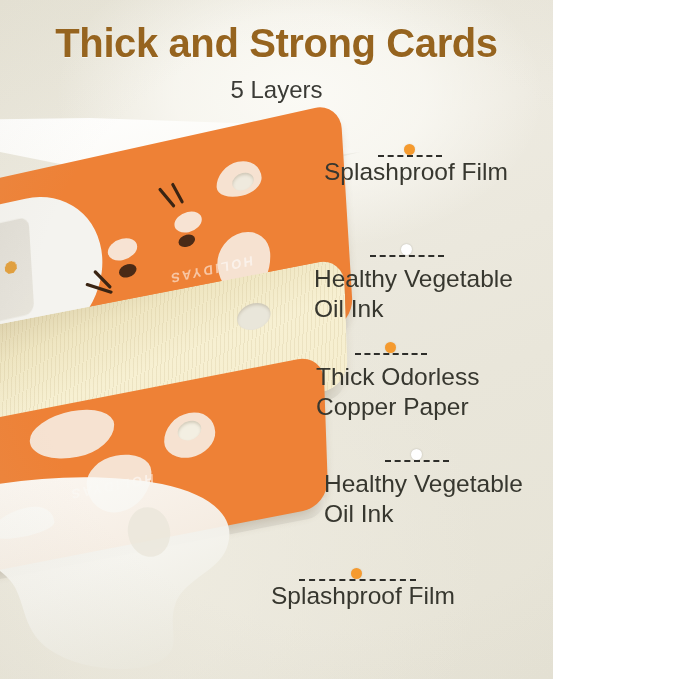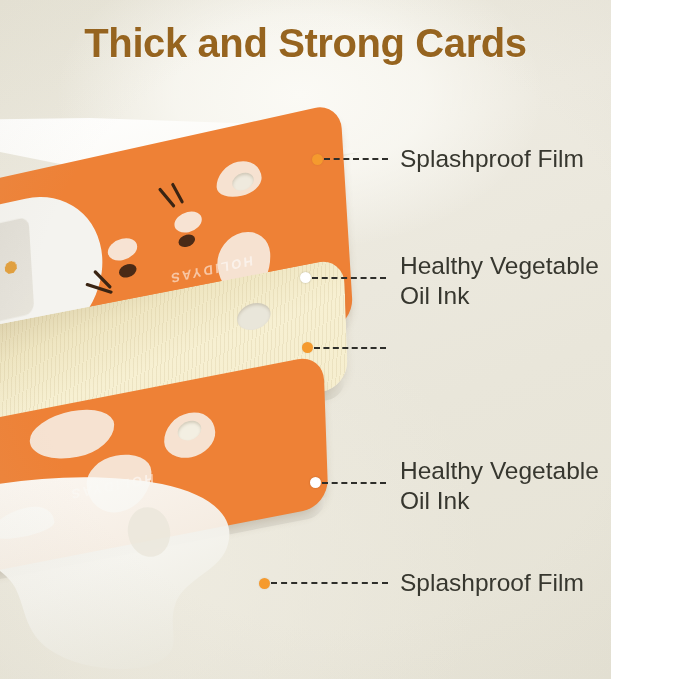--- a/index.html
+++ b/index.html
@@ -2,21 +2,21 @@
 <html><head>
 <meta charset="utf-8">
 <style>
   html, body {
     margin: 0;
     padding: 0;
     background: #ffffff;
   }
   #root {
     position: relative;
-    width: 611px;
+    width: 553px;
     height: 679px;
     overflow: hidden;
     font-family: "Liberation Sans", sans-serif;
     background: #eae7db;
   }
   
   .bg-base {
     position: absolute;
     inset: 0;
     background:
@@ -51,20 +51,21 @@
     font-size: 24px;
     font-weight: normal;
     color: #3b3b36;
   }
 
   
   .callout {
     position: absolute;
     display: flex;
     align-items: center;
+    flex-direction: column;
   }
   .callout-dot {
     width: 11px;
     height: 11px;
     border-radius: 50%;
     flex: 0 0 auto;
     box-shadow: 0 0 2px rgba(0,0,0,0.10);
   }
   .callout-line {
     height: 0;
@@ -312,36 +313,39 @@
                  C 70 82, 24 74, 6 56 Z" fill="url(#filmBotG)"></path>
         <ellipse cx="239" cy="62" rx="21" ry="25" fill="#e9e6da" opacity="0.75" transform="rotate(-12 239 62)"></ellipse>
       </svg>
     </div>
 
   </div>
 
   <div class="bg-vignette"></div>
 
   <div class="title">Thick and Strong Cards</div>
+  <div class="subtitle">5 Layers</div>
 
   <div id="callouts">
       <div class="callout" style="left: 312px; top: 144px;">
         <div class="callout-dot" style="background: rgb(245, 154, 46);"></div>
         <div class="callout-line" style="width: 64px;"></div>
         <div class="callout-text" style="margin-left: 12px;">Splashproof Film</div>
       </div>
       <div class="callout two-line" style="left: 300px; top: 244px;">
         <div class="callout-dot" style="background: rgb(255, 255, 255); box-shadow: rgba(0, 0, 0, 0.22) 0px 0px 2px;"></div>
         <div class="callout-line" style="width: 74px;"></div>
         <div class="callout-text" style="margin-left: 14px;">Healthy Vegetable
 Oil Ink</div>
       </div>
       <div class="callout two-line" style="left: 302px; top: 342px;">
         <div class="callout-dot" style="background: rgb(245, 154, 46);"></div>
         <div class="callout-line" style="width: 72px;"></div>
+        <div class="callout-text" style="margin-left: 14px;">Thick Odorless
+Copper Paper</div>
       </div>
       <div class="callout two-line" style="left: 310px; top: 449px;">
         <div class="callout-dot" style="background: rgb(255, 255, 255); box-shadow: rgba(0, 0, 0, 0.22) 0px 0px 2px;"></div>
         <div class="callout-line" style="width: 64px;"></div>
         <div class="callout-text" style="margin-left: 14px;">Healthy Vegetable
 Oil Ink</div>
       </div>
       <div class="callout" style="left: 259px; top: 568px;">
         <div class="callout-dot" style="background: rgb(245, 154, 46);"></div>
         <div class="callout-line" style="width: 117px;"></div>

